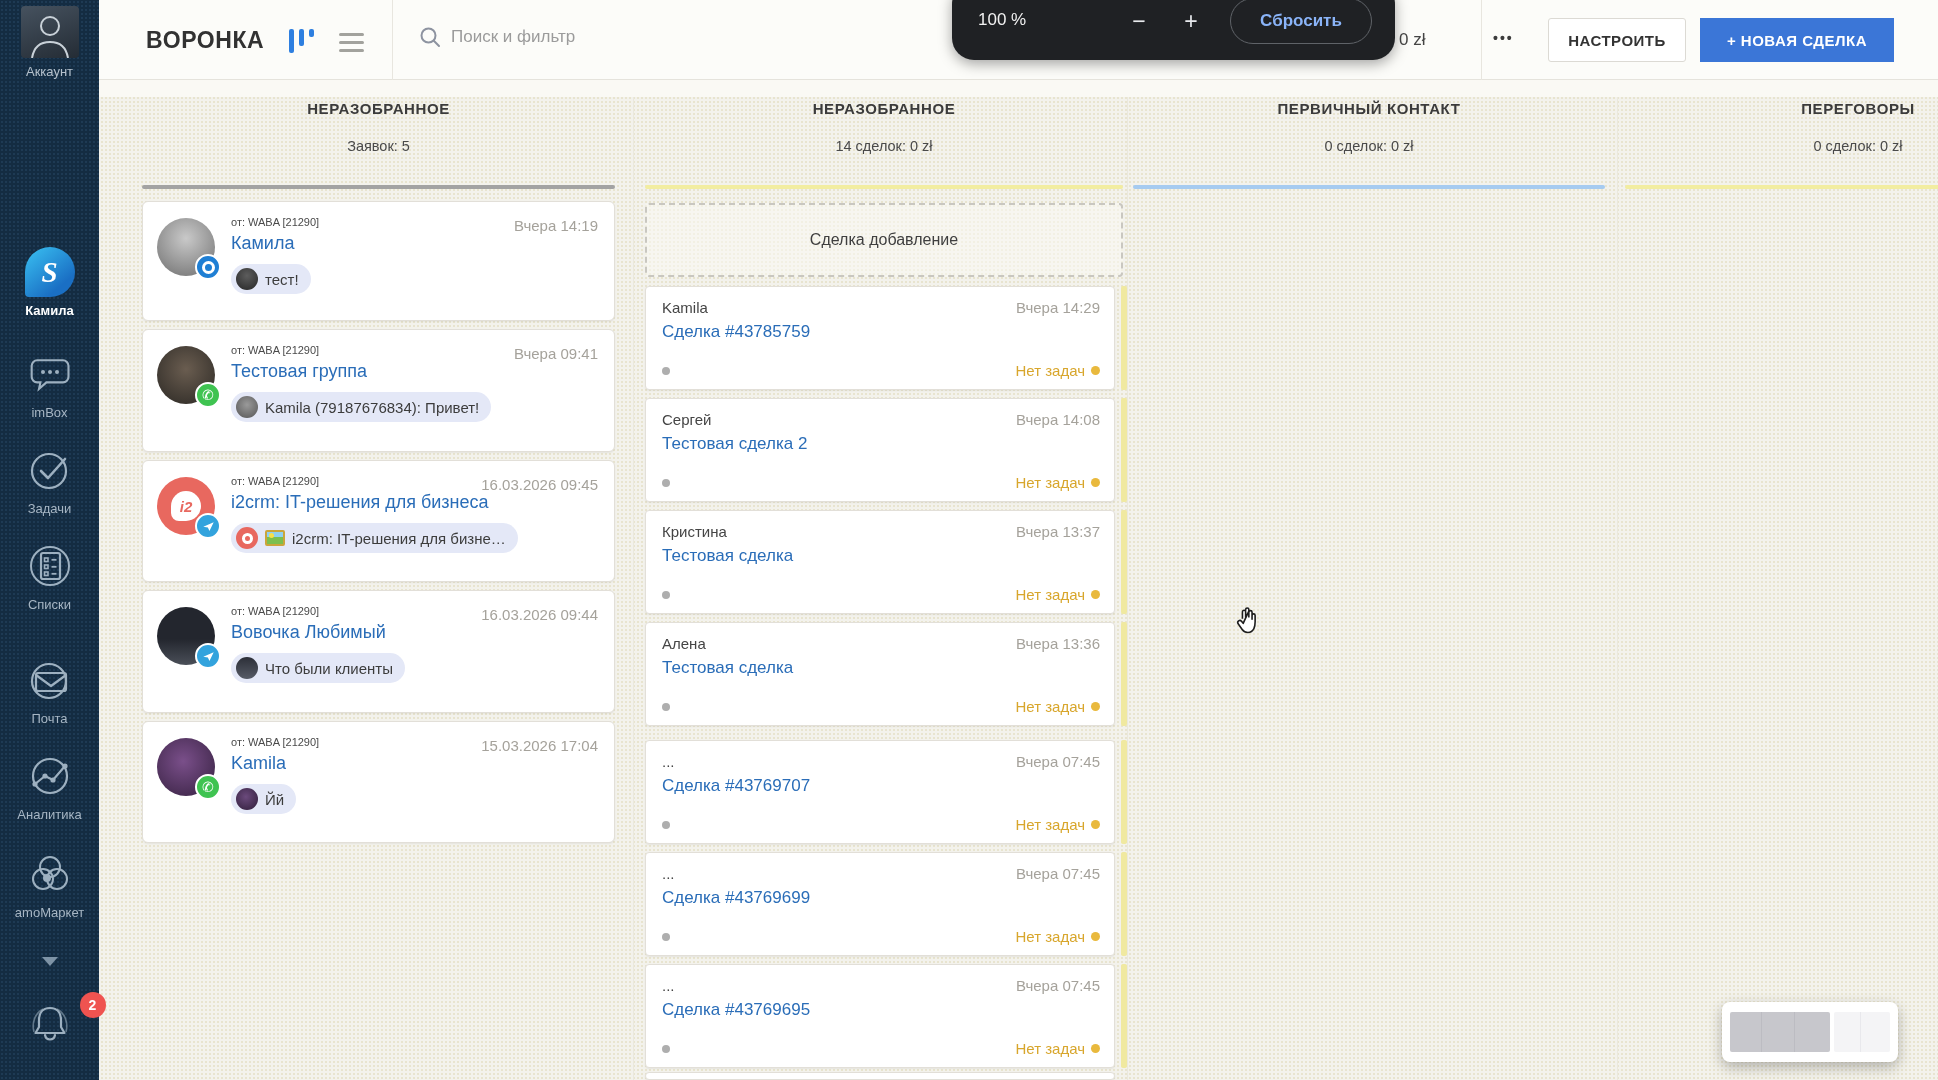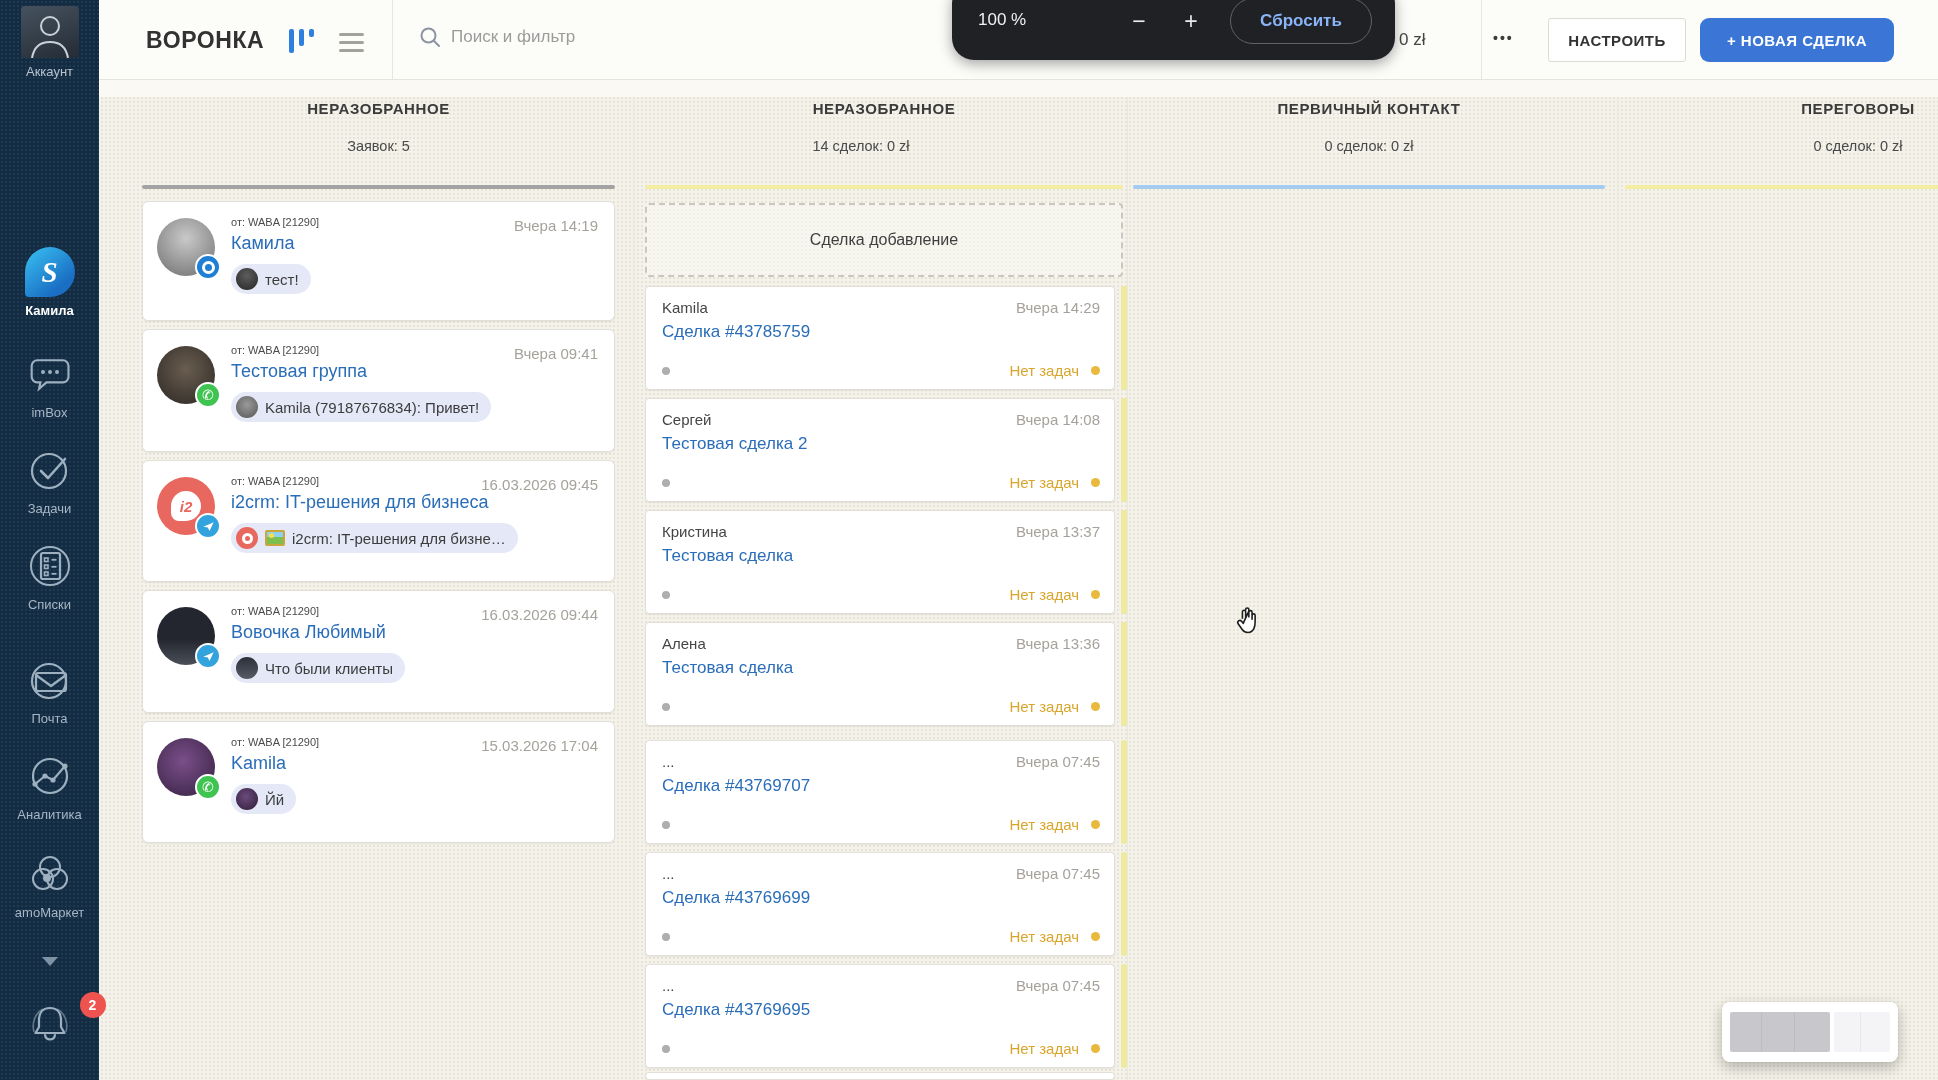--- a/index.html
+++ b/index.html
@@ -45,21 +45,21 @@
   .search-input { border:none; outline:none; background:transparent; font-size:17px; color:#444;
     width:300px; font-family:inherit; }
   .search-input::placeholder { color:#9b9b9b; opacity:1; }
   .partial-sum { position:absolute; left:1300px; top:30px; font-size:17px; color:#454545; }
   .more-dots { position:absolute; left:1394px; top:30px; font-size:14px; letter-spacing:2px;
     color:#3c3c3c; font-weight:bold; cursor:pointer; }
   .btn-settings { position:absolute; left:1449px; top:18px; width:138px; height:44px;
     background:#fff; border:1px solid #dcdad4; border-radius:3px; font-size:15px; font-weight:bold;
     color:#333; letter-spacing:0.5px; cursor:pointer; font-family:inherit; }
   .btn-newdeal { position:absolute; left:1601px; top:18px; width:194px; height:44px;
-    background:#3b76d7; border:none; border-radius:9px; font-size:15px; font-weight:bold;
+    background:#3b76d7; border:none; border-radius:0; font-size:15px; font-weight:bold;
     color:#fff; letter-spacing:0.5px; cursor:pointer; font-family:inherit; }
 
   
   .zoom-overlay { position:absolute; left:952px; top:-18px; width:443px; height:78px; z-index:20;
     background:#1f2124; border-radius:22px; box-shadow:0 4px 14px rgba(0,0,0,.35);
     display:flex; align-items:center; }
   .zoom-level { position:absolute; left:26px; top:28px; color:#f1f1f1; font-size:17px; }
   .zoom-minus,.zoom-plus { position:absolute; top:22px; width:34px; height:34px; background:transparent;
     border:none; color:#e8eaed; font-size:23px; cursor:pointer; font-family:inherit; }
   .zoom-minus { left:170px; }
@@ -122,21 +122,21 @@
   .quick-add { position:absolute; left:645px; top:123px; width:478px; height:74px;
     border:2px dashed #c9c7c0; border-radius:4px; background:rgba(250,249,244,.55);
     display:flex; align-items:center; justify-content:center; font-size:16px; color:#3f3f3f; cursor:pointer; }
   .deal-card { position:absolute; left:645px; width:470px; height:104px; background:#fff;
     border:1px solid #e2dfd8; border-radius:4px; box-shadow:0 1px 2px rgba(0,0,0,.06);
     padding:12px 16px; overflow:hidden; cursor:pointer; }
   .deal-name { font-size:15px; color:#454545; }
   .deal-time { position:absolute; right:14px; top:12px; font-size:15px; color:#a5a29b; }
   .deal-link { margin-top:6px; font-size:17px; color:#2a6db8; white-space:nowrap; overflow:hidden; cursor:pointer; }
   .deal-dot { position:absolute; left:16px; bottom:14px; width:8px; height:8px; border-radius:50%; background:#aeaeae; }
-  .deal-status { position:absolute; right:14px; bottom:10px; display:flex; align-items:center; gap:12px;
+  .deal-status { position:absolute; right:14px; bottom:10px; display:flex; align-items:center; gap:6px;
     font-size:15px; color:#d8a62c; }
   .deal-status i { width:9px; height:9px; border-radius:50%; background:#e9b93d; }
   .stage-strip { position:absolute; left:1121px; width:6px; border-radius:2px; background:#f0e9a0; }
 
   
   .cursor-hand { position:absolute; left:1232px; top:525px; z-index:30; pointer-events:none; }
   .scroll-widget { position:absolute; left:1722px; top:922px; width:176px; height:60px;
     background:#fff; border-radius:8px; box-shadow:0 5px 14px rgba(0,0,0,.28); padding:9px 8px; }
   .scroll-thumb { position:absolute; left:8px; top:10px; width:100px; height:40px; background:#c7c7cc;
     background-image:linear-gradient(90deg, transparent 31px, #bcbcc2 31px, #bcbcc2 32px,
@@ -152,21 +152,21 @@
   <div class="board-topstrip"></div>
   <div class="col-sep" style="left:633px;"></div>
   <div class="col-sep" style="left:1127px;"></div>
   <div class="col-sep" style="left:1617px;"></div>
 
   <div class="col-title" style="left:142px;width:473px;">НЕРАЗОБРАННОЕ</div>
   <div class="col-sub" style="left:142px;width:473px;">Заявок: 5</div>
   <div class="col-line" style="left:142px;width:473px;background:#a3a3a3;"></div>
 
   <div class="col-title" style="left:645px;width:478px;">НЕРАЗОБРАННОЕ</div>
-  <div class="col-sub" style="left:622px;width:478px;">14 сделок: 0 zł</div>
+  <div class="col-sub" style="left:645px;width:478px;">14 сделок: 0 zł</div>
   <div class="col-line" style="left:645px;width:478px;background:#f2eda1;"></div>
 
   <div class="col-title" style="left:1133px;width:472px;">ПЕРВИЧНЫЙ КОНТАКТ</div>
   <div class="col-sub" style="left:1133px;width:472px;">0 сделок: 0 zł</div>
   <div class="col-line" style="left:1133px;width:472px;background:#a6cbf0;"></div>
 
   <div class="col-title" style="left:1625px;width:466px;">ПЕРЕГОВОРЫ</div>
   <div class="col-sub" style="left:1625px;width:466px;">0 сделок: 0 zł</div>
   <div class="col-line" style="left:1625px;width:466px;background:#f2eda1;"></div>
 

